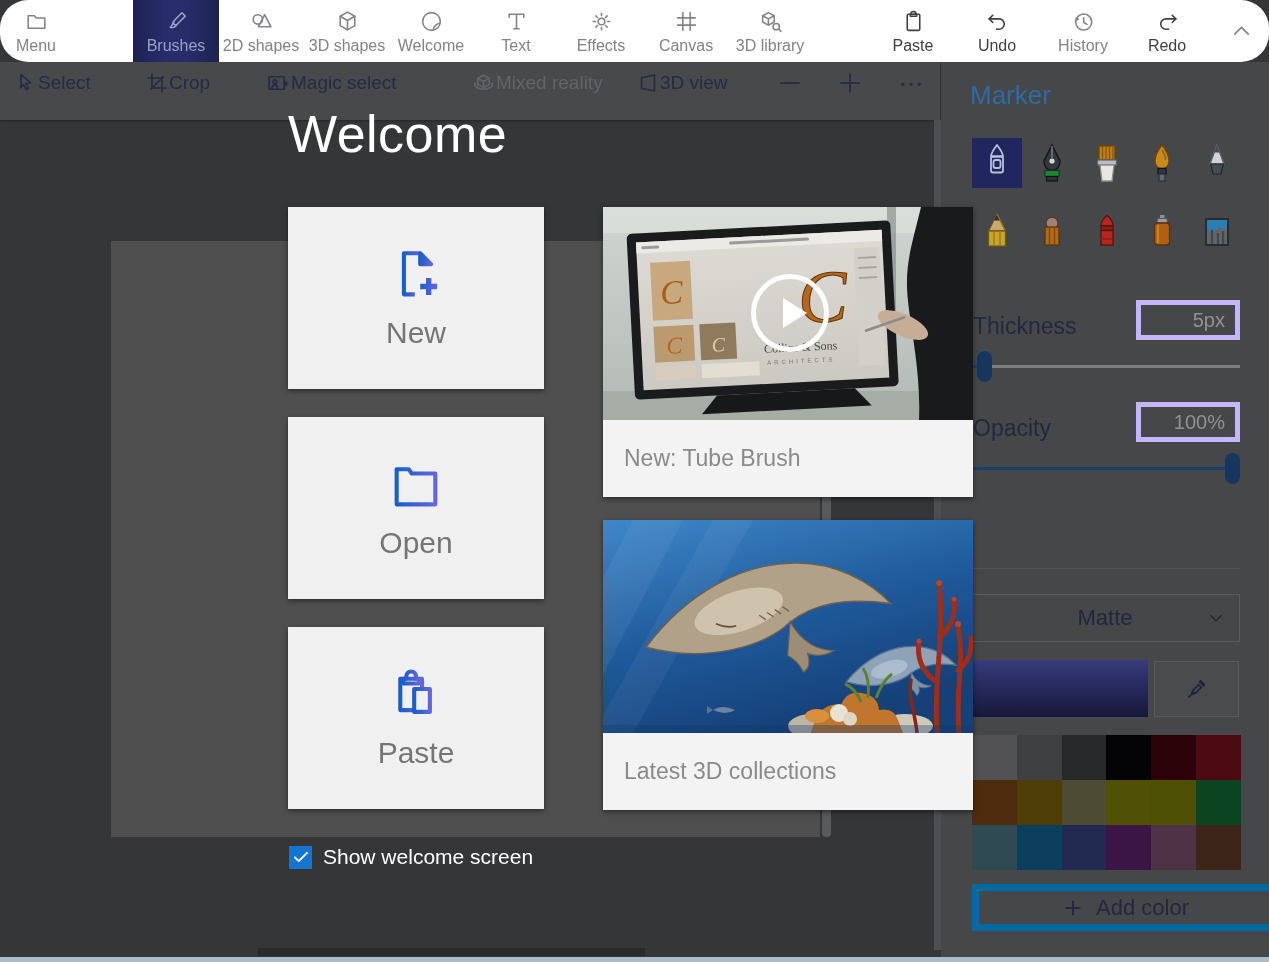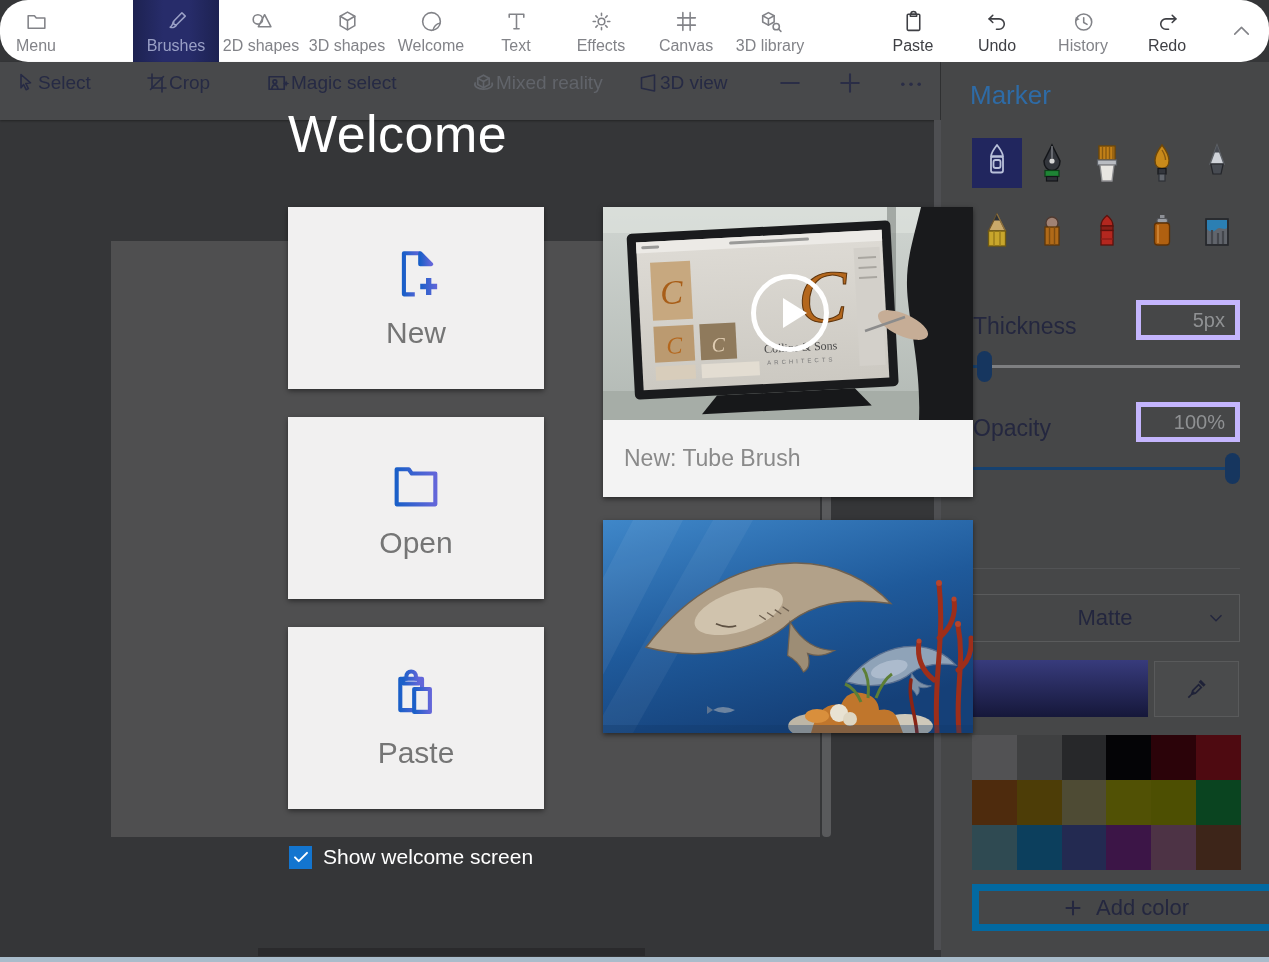--- a/index.html
+++ b/index.html
@@ -610,20 +610,21 @@
           </g>
         <g fill="#b8442a">
             <circle cx="336" cy="63" r="3"></circle>
             <circle cx="351" cy="79" r="2.5"></circle>
             <circle cx="355" cy="104" r="3"></circle>
             <circle cx="316" cy="121" r="2.5"></circle>
           </g>
       </g>
       <rect y="205" width="370" height="8" fill="#123a6b" opacity=".35"></rect>
     </svg>
+    <div class="cap">Latest 3D collections</div>
   </div>
 
   <div class="abs chkrow">
     <span class="chkbox" style="background-color: rgb(19, 117, 207);">
       <svg width="18" height="18" viewBox="0 0 24 24" fill="none" stroke="#ffffff" stroke-width="2.6" stroke-linecap="round" stroke-linejoin="round">
           <path d="M4 12.5l5 5L20 6.5"></path>
         </svg>
     </span>
     <span class="cklabel">Show welcome screen</span>
   </div>

